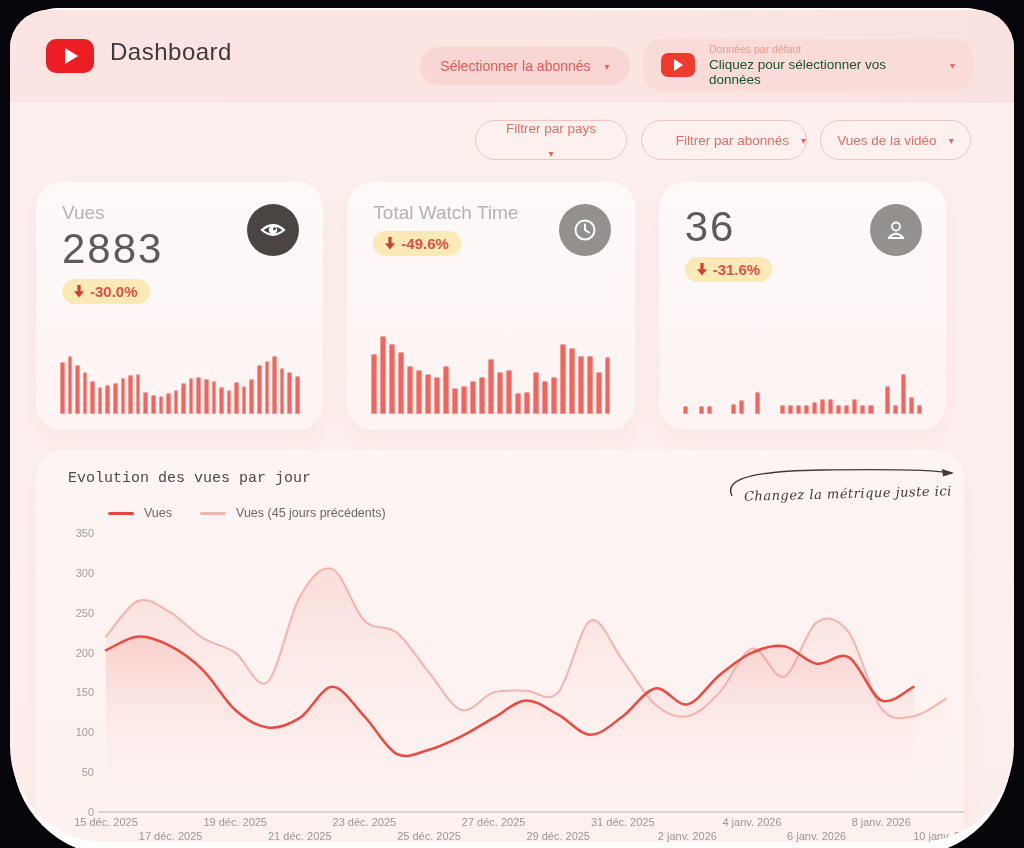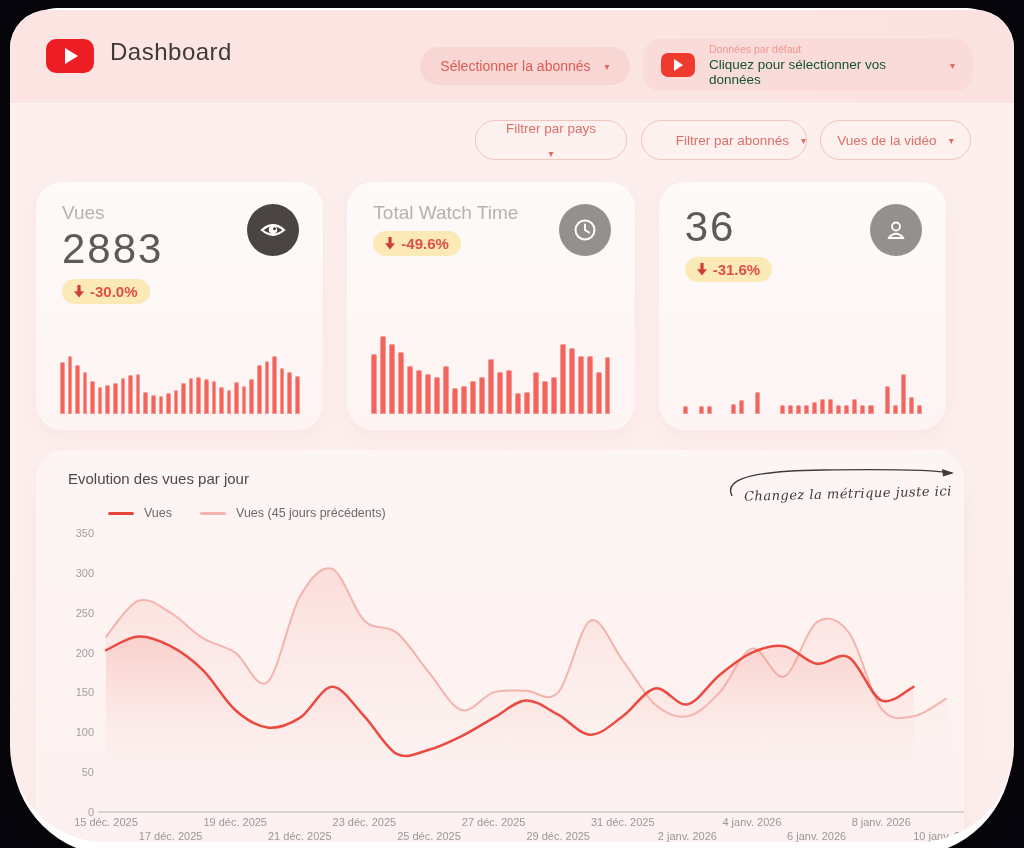--- a/index.html
+++ b/index.html
@@ -67,21 +67,21 @@
   .ic-gray { background:#94908d; }
   .kpi-bars { position:absolute; left:24px; right:24px; bottom:16px; height:90px;
               display:flex; align-items:flex-end; gap:3px; }
   .bar { flex:1; background:#f2645c; border-radius:2px 2px 0 0;
          box-shadow:inset 0 0 0 1px rgba(255,255,255,.35); }
 
   
   .chart-card { position:absolute; left:26px; top:440px; width:928px; height:430px;
                 border-radius:28px; background:linear-gradient(180deg,#fdf5f4 0%,#fcf1ef 100%);
                 box-shadow:0 8px 20px rgba(230,150,145,.08); overflow:hidden; }
-  .chart-title { position:absolute; left:32px; top:20px; font-size:15px; color:#4e4a49; }
+  .chart-title { position:absolute; left:32px; top:20px; font-size:15px; color:#4e4a49;font-family:Liberation Mono, monospace; }
   .legend { position:absolute; left:72px; top:56px; display:flex; align-items:center; gap:10px;
             font-size:12.5px; color:#6d6967; }
   .dash { width:26px; height:3px; border-radius:2px; }
   .legend .gap { width:8px; }
   .annot-arrow { position:absolute; left:682px; top:8px; }
   .annot-text { position:absolute; left:708px; top:36px; font-size:13px;
                 font-style:italic; font-family:"DejaVu Serif", serif;
                 color:#3f3a35; letter-spacing:.5px; transform:rotate(-1.5deg); }
   #main-chart { position:absolute; left:0; top:76px; }
 </style>

